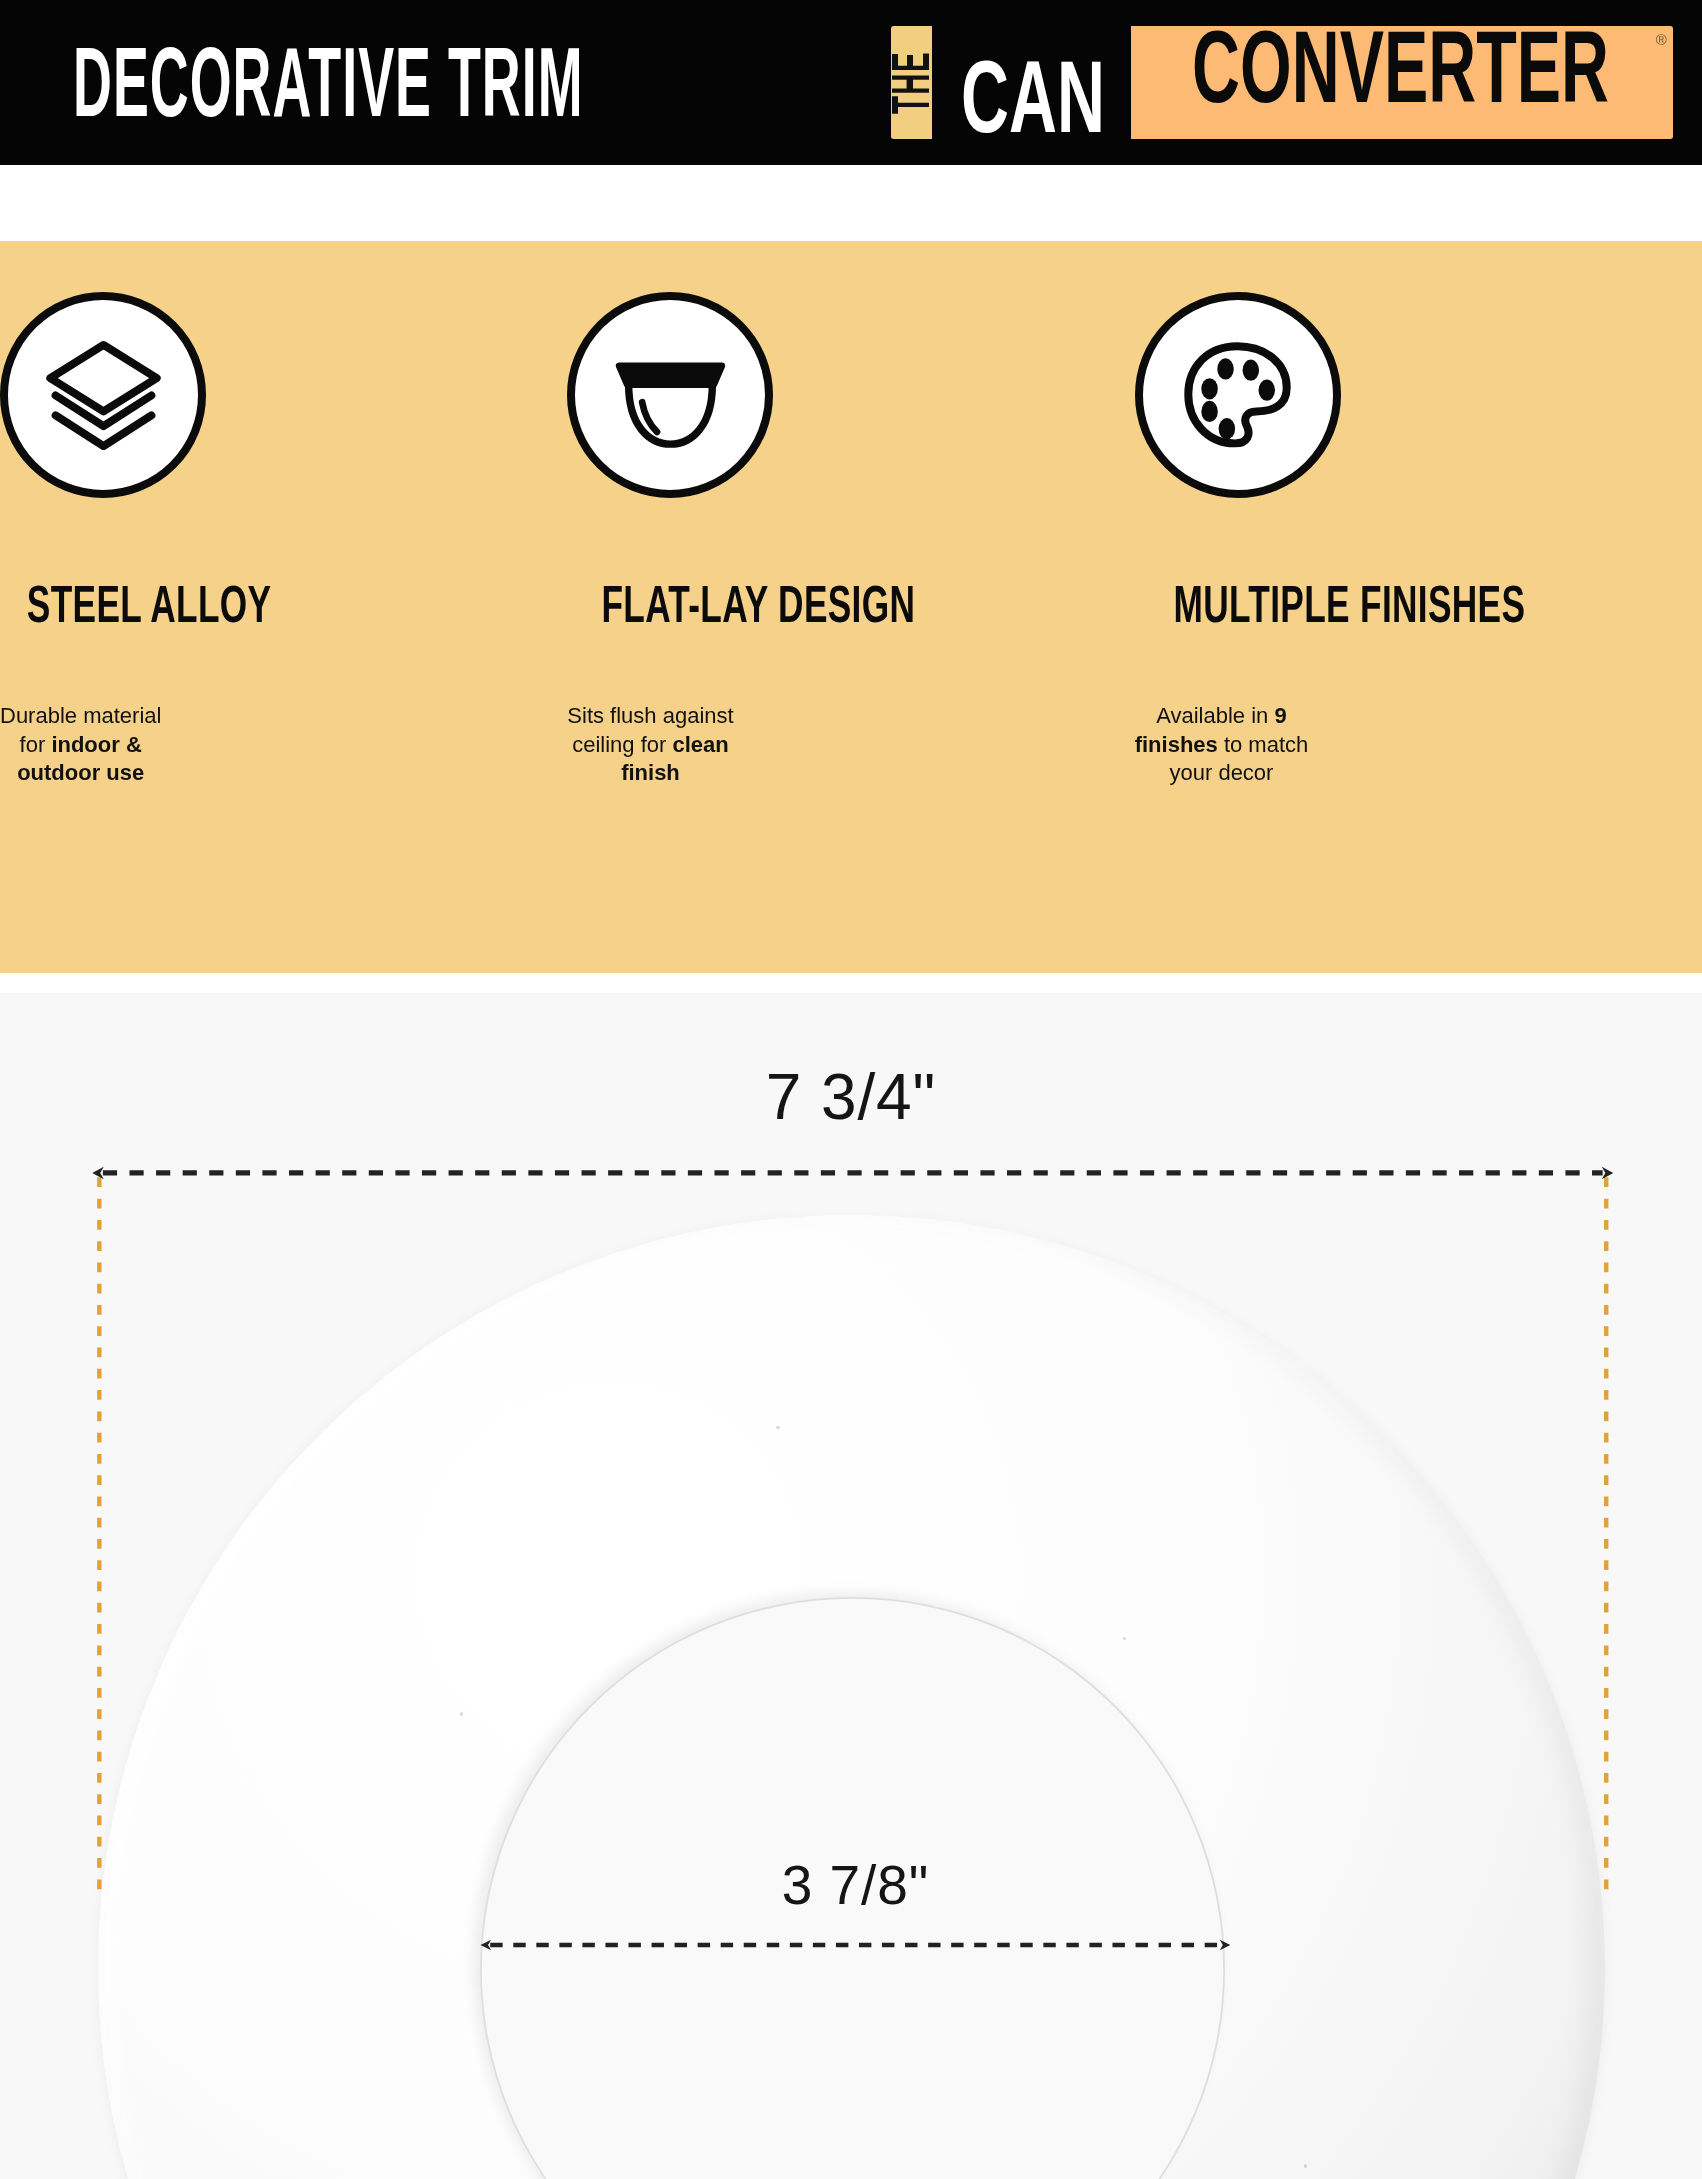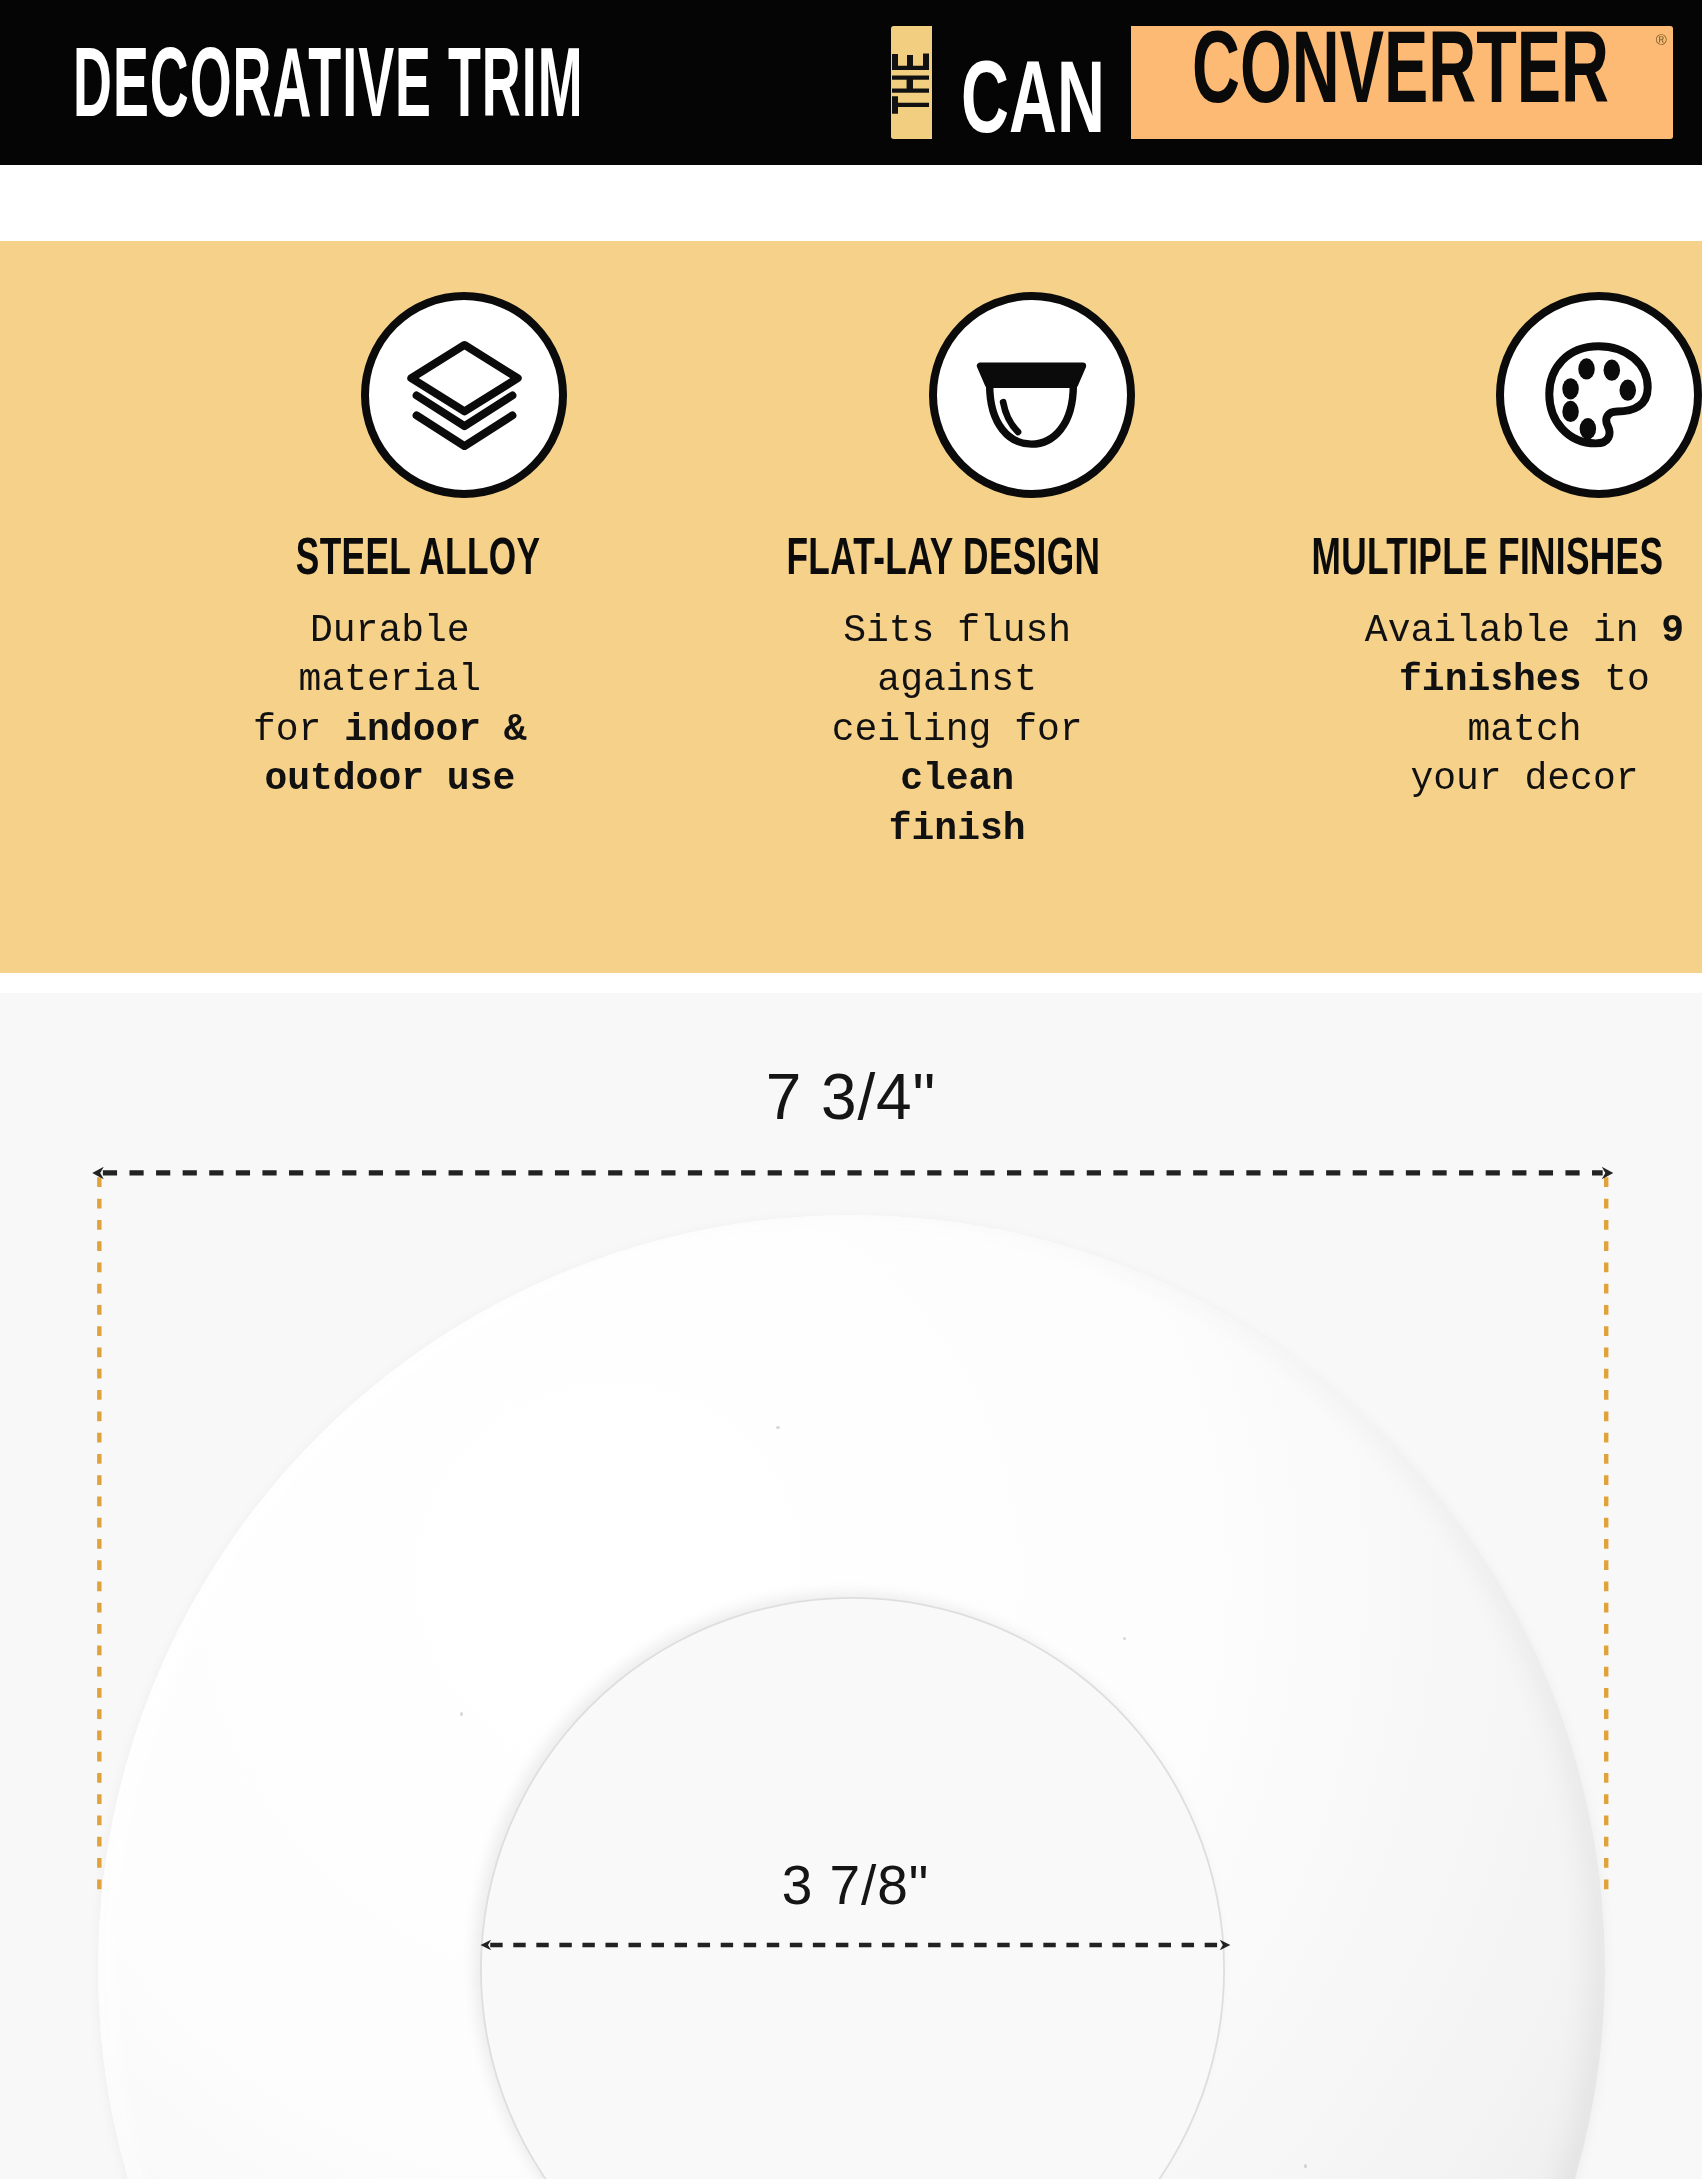--- a/index.html
+++ b/index.html
@@ -82,22 +82,23 @@
   }
 
   
   .features {
     position:absolute; left:0; top:241px; width:1702px; height:732px;
     background:#F5D18A;
     display:flex;
   }
   .feature {
     flex:1 1 0;
-    display:flex; flex-direction:column; align-items:flex-end;
+    display:flex; flex-direction:column; align-items:flex-start;
     padding-top:51px;
+    gap:48px;
   }
   .icon-circle {
     width:206px; height:206px; border-radius:50%;
     background:#ffffff; border:8px solid #0b0b0b;
     display:flex; align-items:center; justify-content:center;
     flex:0 0 auto;
   }
   .icon-circle svg { display:block; }
   .feature-title {
     margin-top:37px;
@@ -105,22 +106,22 @@
     font-weight:bold;
     font-size:43px;
     color:#0b0b0b;
     transform:scaleX(0.82) scaleY(1.22);
     white-space:nowrap;
     line-height:1;
     letter-spacing:0.4px;
   }
   .feature-desc {
     margin-top:28px;
-    font-family:Liberation Mono, monospace;
-    font-size:38px;
+    font-family:Liberation Sans, sans-serif;
+    font-size:22px;
     line-height:1.30;
     color:#111111;
     text-align:center;
     max-width:355px;
   }
   .feature-desc b { font-weight:bold; }
 
   
   .product {
     position:absolute; left:0; top:993px; width:1702px; height:1186px;

